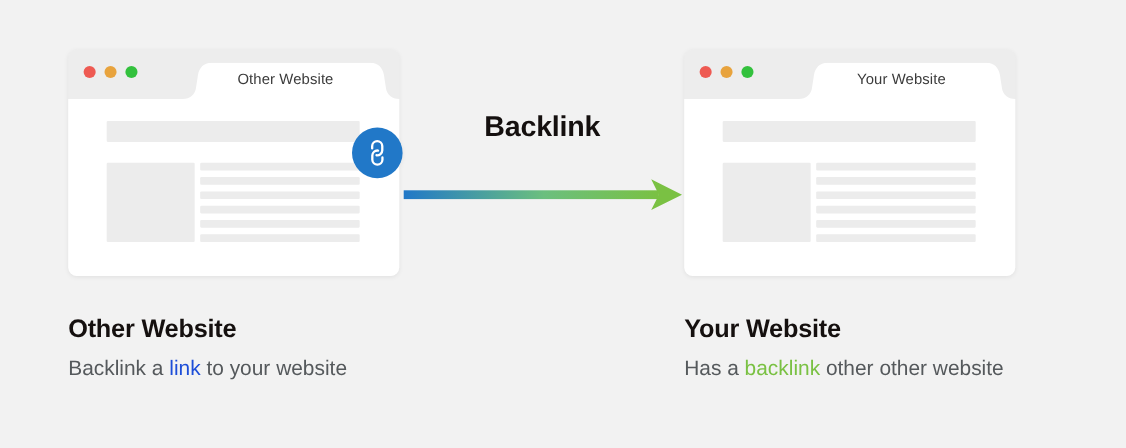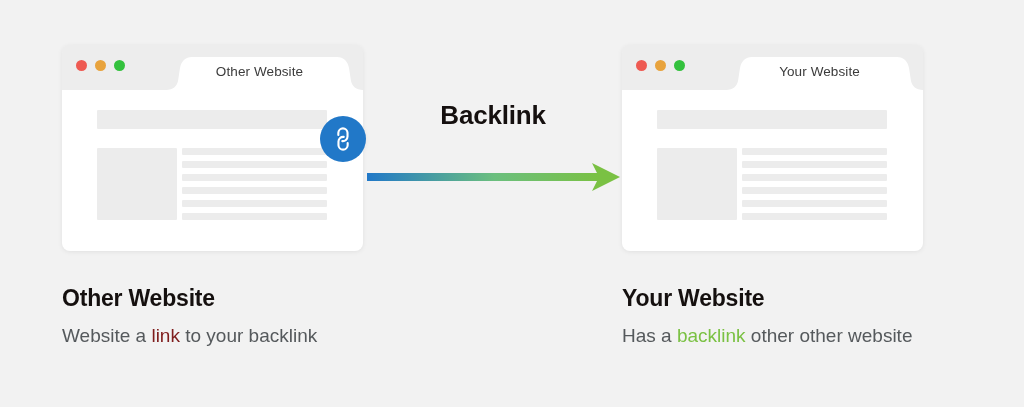--- a/index.html
+++ b/index.html
@@ -182,21 +182,21 @@
     color: #15100f;
     letter-spacing: -0.2px;
     line-height: 1.1;
   }
   .caption-sub {
     margin-top: 14px;
     font-size: 19px;
     color: #55595c;
     line-height: 1.2;
   }
-  .hl-link     { color: #7f1d1d; }
+  .hl-link     { color: #1d4ed8; }
   .hl-backlink { color: #7ac143; }
 </style>
 </head>
 <body style="background: rgb(242, 242, 242);">
 
 <div class="stage">
 
   <div class="browser left">
 
     <div class="chrome-bar"></div>
@@ -280,21 +280,21 @@
         <div class="sk-line"></div>
         <div class="sk-line"></div>
         <div class="sk-line"></div>
       </div>
     </div>
   </div>
 
   <div class="caption left">
     <div class="caption-title">Other Website</div>
     <div class="caption-sub">
-      <span>Website a </span><span class="hl-link">link</span><span> to your backlink</span>
+      <span>Backlink a </span><span class="hl-link">link</span><span> to your website</span>
     </div>
   </div>
 
   <div class="caption right">
     <div class="caption-title">Your Website</div>
     <div class="caption-sub">
       <span>Has a </span><span class="hl-backlink">backlink</span><span> other other website</span>
     </div>
   </div>
 

